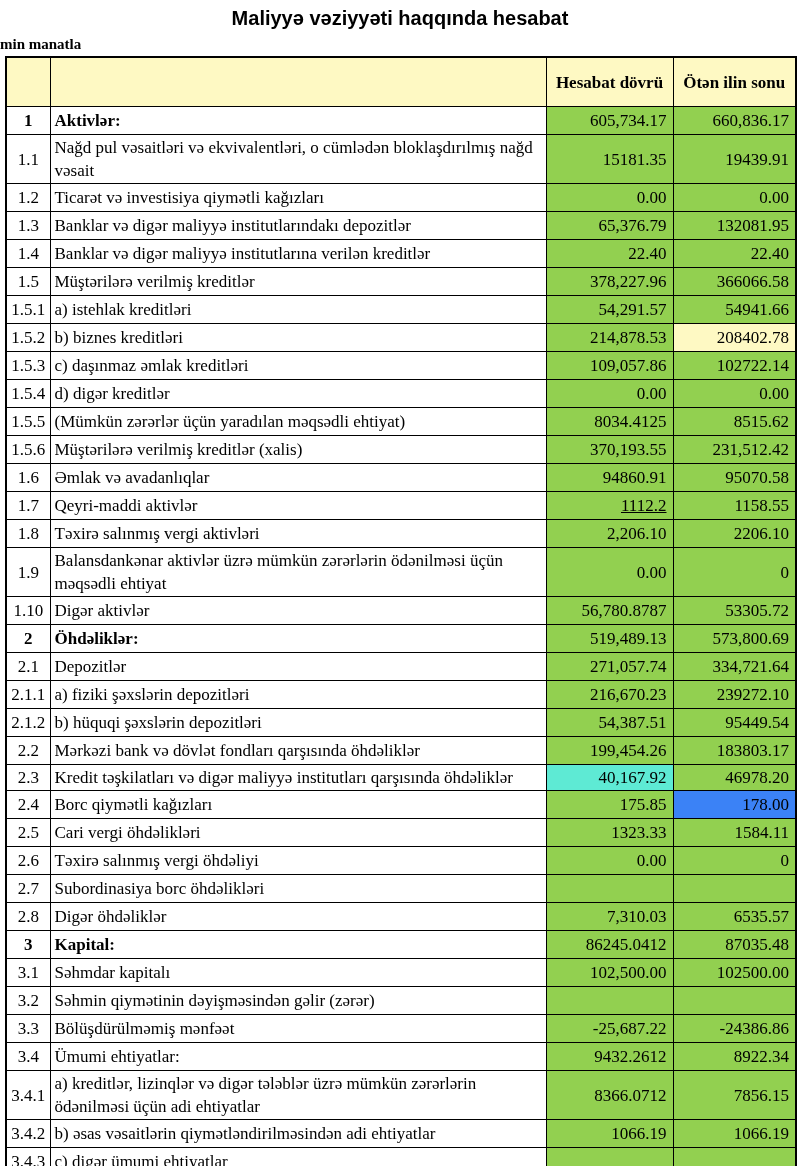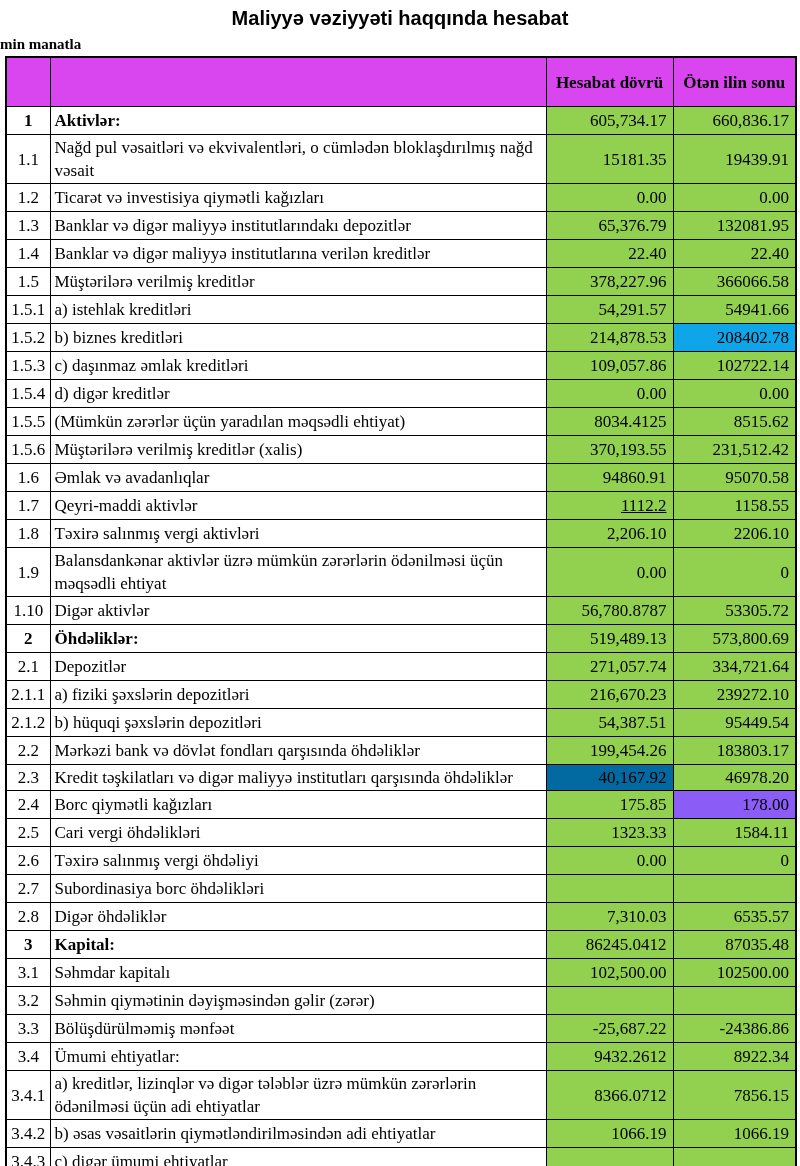--- a/index.html
+++ b/index.html
@@ -47,21 +47,21 @@
     font-size: 17px;
     line-height: 23px;
     padding: 1px 4px;
     vertical-align: middle;
     overflow: hidden;
   }
   tr.hdr-row td {
     height: 46px;
     font-weight: bold;
     text-align: center;
-    background: #d946ef;
+    background: #fef9c3;
   }
   td.num-cell {
     text-align: center;
     background: #ffffff;
   }
   td.desc-cell {
     text-align: left;
     background: #ffffff;
   }
   td.val-cell {
@@ -137,21 +137,21 @@
         <tr class="data-row">
       <td class="num-cell">1.5.1</td>
       <td class="desc-cell">a) istehlak kreditləri</td>
       <td class="val-cell" style="background: rgb(146, 208, 80);">54,291.57</td>
       <td class="val-cell" style="background: rgb(146, 208, 80);">54941.66</td>
     </tr>
         <tr class="data-row">
       <td class="num-cell">1.5.2</td>
       <td class="desc-cell">b) biznes kreditləri</td>
       <td class="val-cell" style="background: rgb(146, 208, 80);">214,878.53</td>
-      <td class="val-cell" style="background: #0ea5e9;">208402.78</td>
+      <td class="val-cell" style="background: #fef9c3;">208402.78</td>
     </tr>
         <tr class="data-row">
       <td class="num-cell">1.5.3</td>
       <td class="desc-cell">c) daşınmaz əmlak kreditləri</td>
       <td class="val-cell" style="background: rgb(146, 208, 80);">109,057.86</td>
       <td class="val-cell" style="background: rgb(146, 208, 80);">102722.14</td>
     </tr>
         <tr class="data-row">
       <td class="num-cell">1.5.4</td>
       <td class="desc-cell">d) digər kreditlər</td>
@@ -226,28 +226,28 @@
     </tr>
         <tr class="data-row">
       <td class="num-cell">2.2</td>
       <td class="desc-cell">Mərkəzi bank və dövlət fondları qarşısında öhdəliklər</td>
       <td class="val-cell" style="background: rgb(146, 208, 80);">199,454.26</td>
       <td class="val-cell" style="background: rgb(146, 208, 80);">183803.17</td>
     </tr>
         <tr class="data-row tall">
       <td class="num-cell">2.3</td>
       <td class="desc-cell">Kredit təşkilatları və digər maliyyə institutları qarşısında öhdəliklər</td>
-      <td class="val-cell" style="background: #0369a1;">40,167.92</td>
+      <td class="val-cell" style="background: #5eead4;">40,167.92</td>
       <td class="val-cell" style="background: rgb(146, 208, 80);">46978.20</td>
     </tr>
         <tr class="data-row">
       <td class="num-cell">2.4</td>
       <td class="desc-cell">Borc qiymətli kağızları</td>
       <td class="val-cell" style="background: rgb(146, 208, 80);">175.85</td>
-      <td class="val-cell" style="background: #8b5cf6;">178.00</td>
+      <td class="val-cell" style="background: #3b82f6;">178.00</td>
     </tr>
         <tr class="data-row">
       <td class="num-cell">2.5</td>
       <td class="desc-cell">Cari vergi öhdəlikləri</td>
       <td class="val-cell" style="background: rgb(146, 208, 80); margin-top: 24px;">1323.33</td>
       <td class="val-cell" style="background: rgb(146, 208, 80);">1584.11</td>
     </tr>
         <tr class="data-row">
       <td class="num-cell">2.6</td>
       <td class="desc-cell">Təxirə salınmış vergi öhdəliyi</td>

